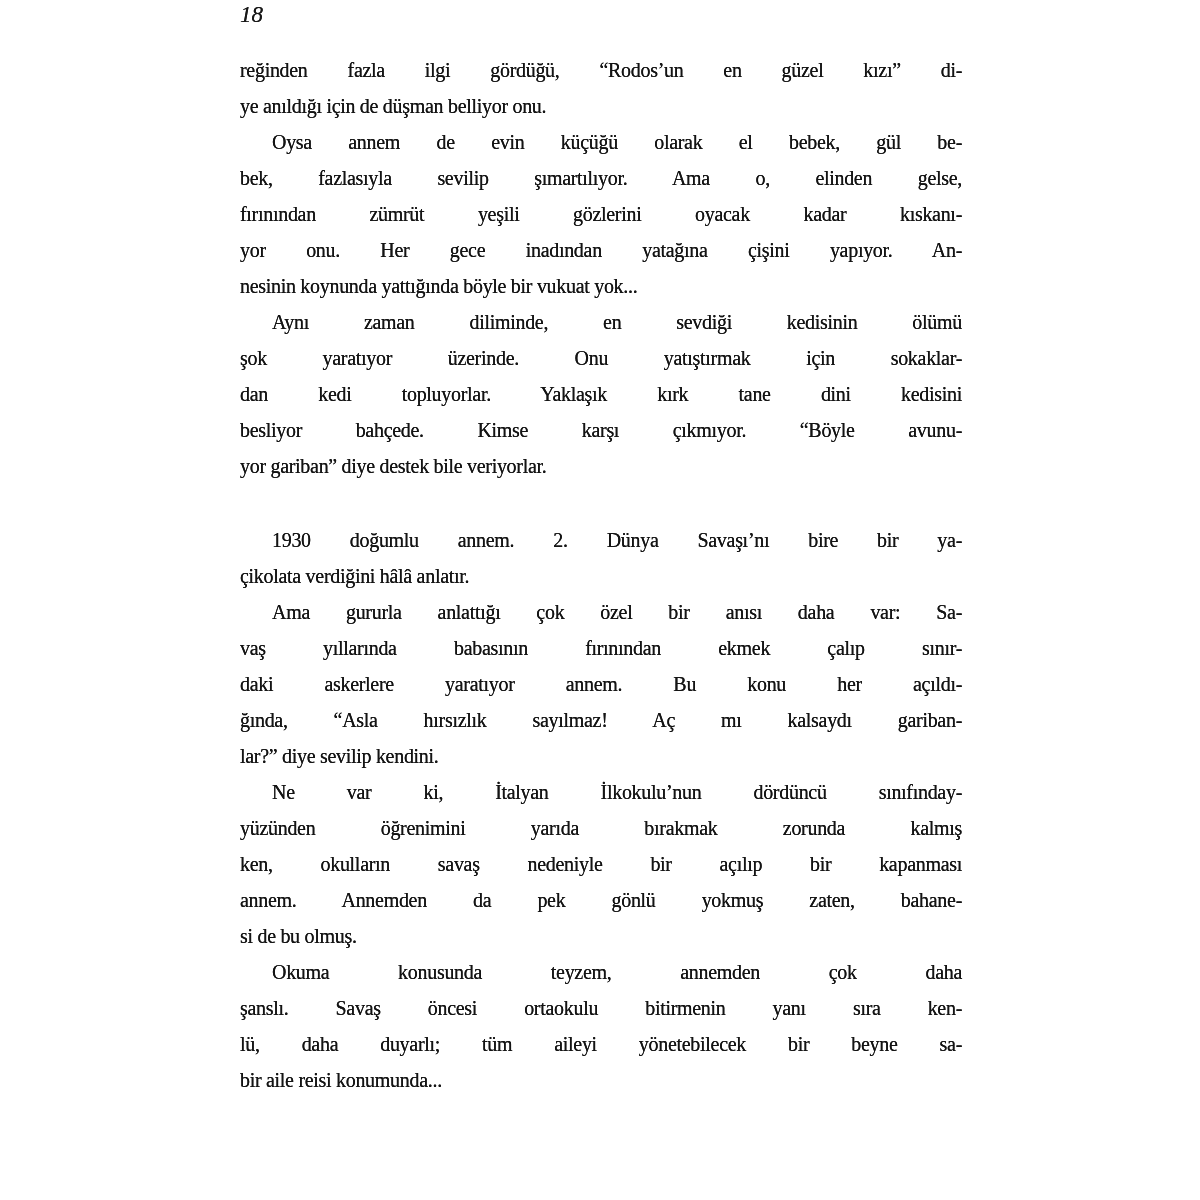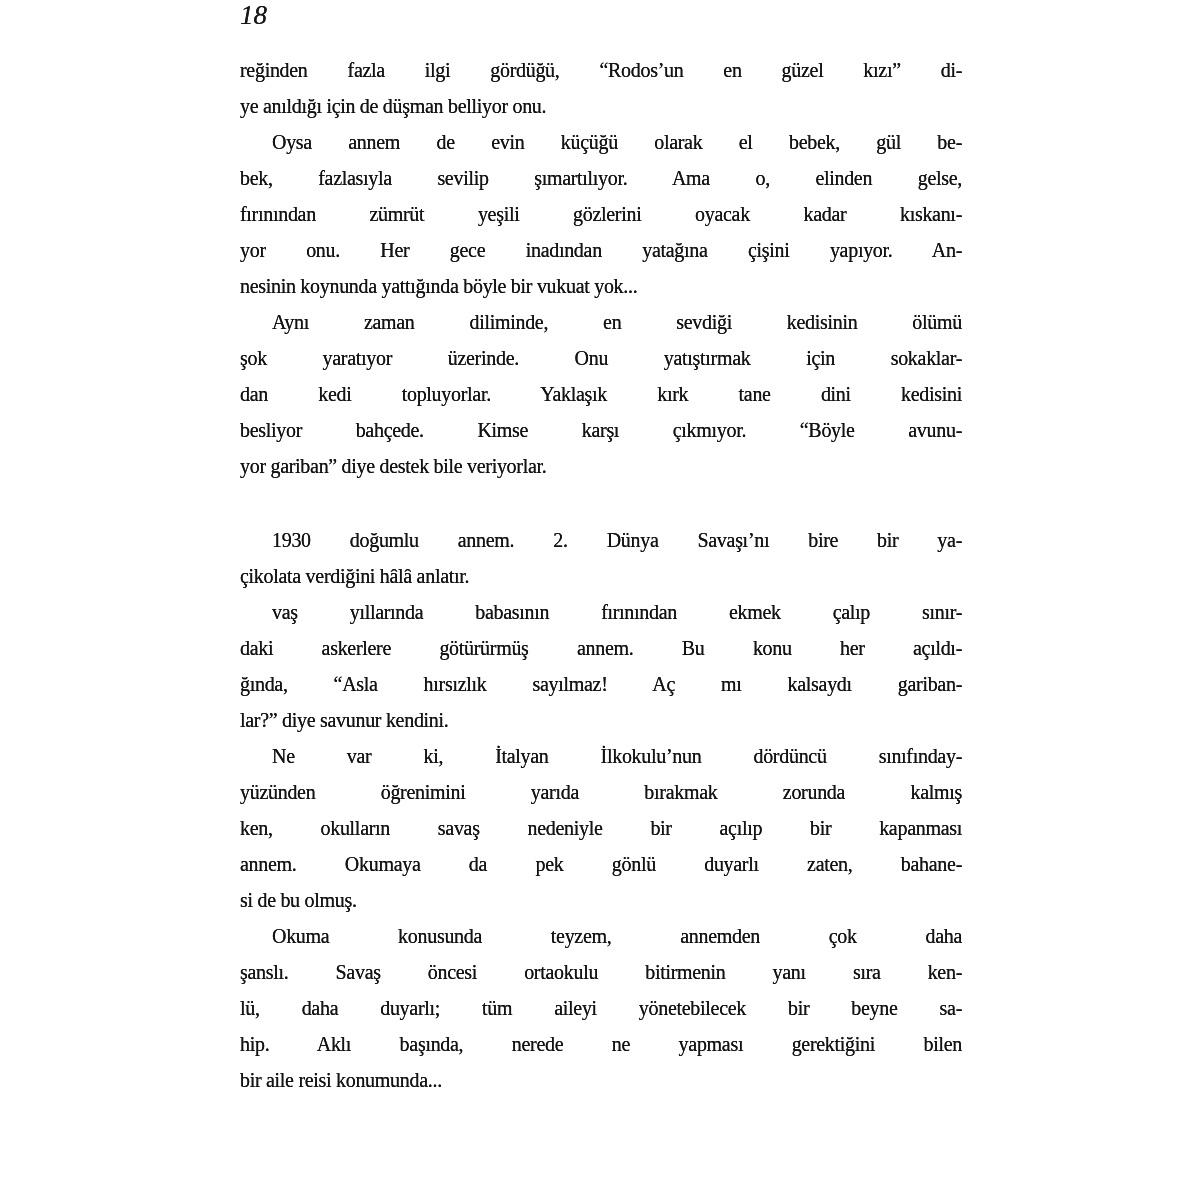--- a/index.html
+++ b/index.html
@@ -15,21 +15,21 @@
     width: 1200px;
     height: 1200px;
     background: #ffffff;
     color: #141414;
     font-family: "Liberation Serif", "DejaVu Serif", serif;
   }
   .page-number {
     position: absolute;
     left: 240px;
     top: 0px;
-    font-size: 27px;
+    font-size: 23px;
     font-style: italic;
     line-height: 30px;
     color: #181818;
     text-shadow: 0 0 0.4px #181818;
   }
   .text-block {
     position: absolute;
     left: 240px;
     top: 52px;
     width: 722px;
@@ -80,33 +80,33 @@
         <div class="line just">şok yaratıyor üzerinde. Onu yatıştırmak için sokaklar-</div>
         <div class="line just">dan kedi topluyorlar. Yaklaşık kırk tane dini kedisini</div>
         <div class="line just">besliyor bahçede. Kimse karşı çıkmıyor. “Böyle avunu-</div>
         <div class="line">yor gariban” diye destek bile veriyorlar.</div>
       </div>
       <div class="para indent section-break">
         <div class="line just">1930 doğumlu annem. 2. Dünya Savaşı’nı bire bir ya-</div>
         <div class="line">çikolata verdiğini hâlâ anlatır.</div>
       </div>
       <div class="para indent">
+        <div class="line just">Ama gururla anlattığı çok özel bir anısı daha var: Sa-</div>
         <div class="line just">vaş yıllarında babasının fırınından ekmek çalıp sınır-</div>
-        <div class="line just">daki askerlere götürürmüş annem. Bu konu her açıldı-</div>
+        <div class="line just">daki askerlere yaratıyor annem. Bu konu her açıldı-</div>
         <div class="line just">ğında, “Asla hırsızlık sayılmaz! Aç mı kalsaydı gariban-</div>
-        <div class="line">lar?” diye savunur kendini.</div>
+        <div class="line">lar?” diye sevilip kendini.</div>
       </div>
       <div class="para indent">
         <div class="line just">Ne var ki, İtalyan İlkokulu’nun dördüncü sınıfınday-</div>
         <div class="line just">yüzünden öğrenimini yarıda bırakmak zorunda kalmış</div>
         <div class="line just">ken, okulların savaş nedeniyle bir açılıp bir kapanması</div>
-        <div class="line just">annem. Okumaya da pek gönlü duyarlı zaten, bahane-</div>
+        <div class="line just">annem. Annemden da pek gönlü yokmuş zaten, bahane-</div>
         <div class="line">si de bu olmuş.</div>
       </div>
       <div class="para indent">
         <div class="line just">Okuma konusunda teyzem, annemden çok daha</div>
         <div class="line just">şanslı. Savaş öncesi ortaokulu bitirmenin yanı sıra ken-</div>
         <div class="line just">lü, daha duyarlı; tüm aileyi yönetebilecek bir beyne sa-</div>
-        <div class="line just">hip. Aklı başında, nerede ne yapması gerektiğini bilen</div>
         <div class="line">bir aile reisi konumunda...</div>
       </div>
     </div>
 </div>
 
 </body></html>

